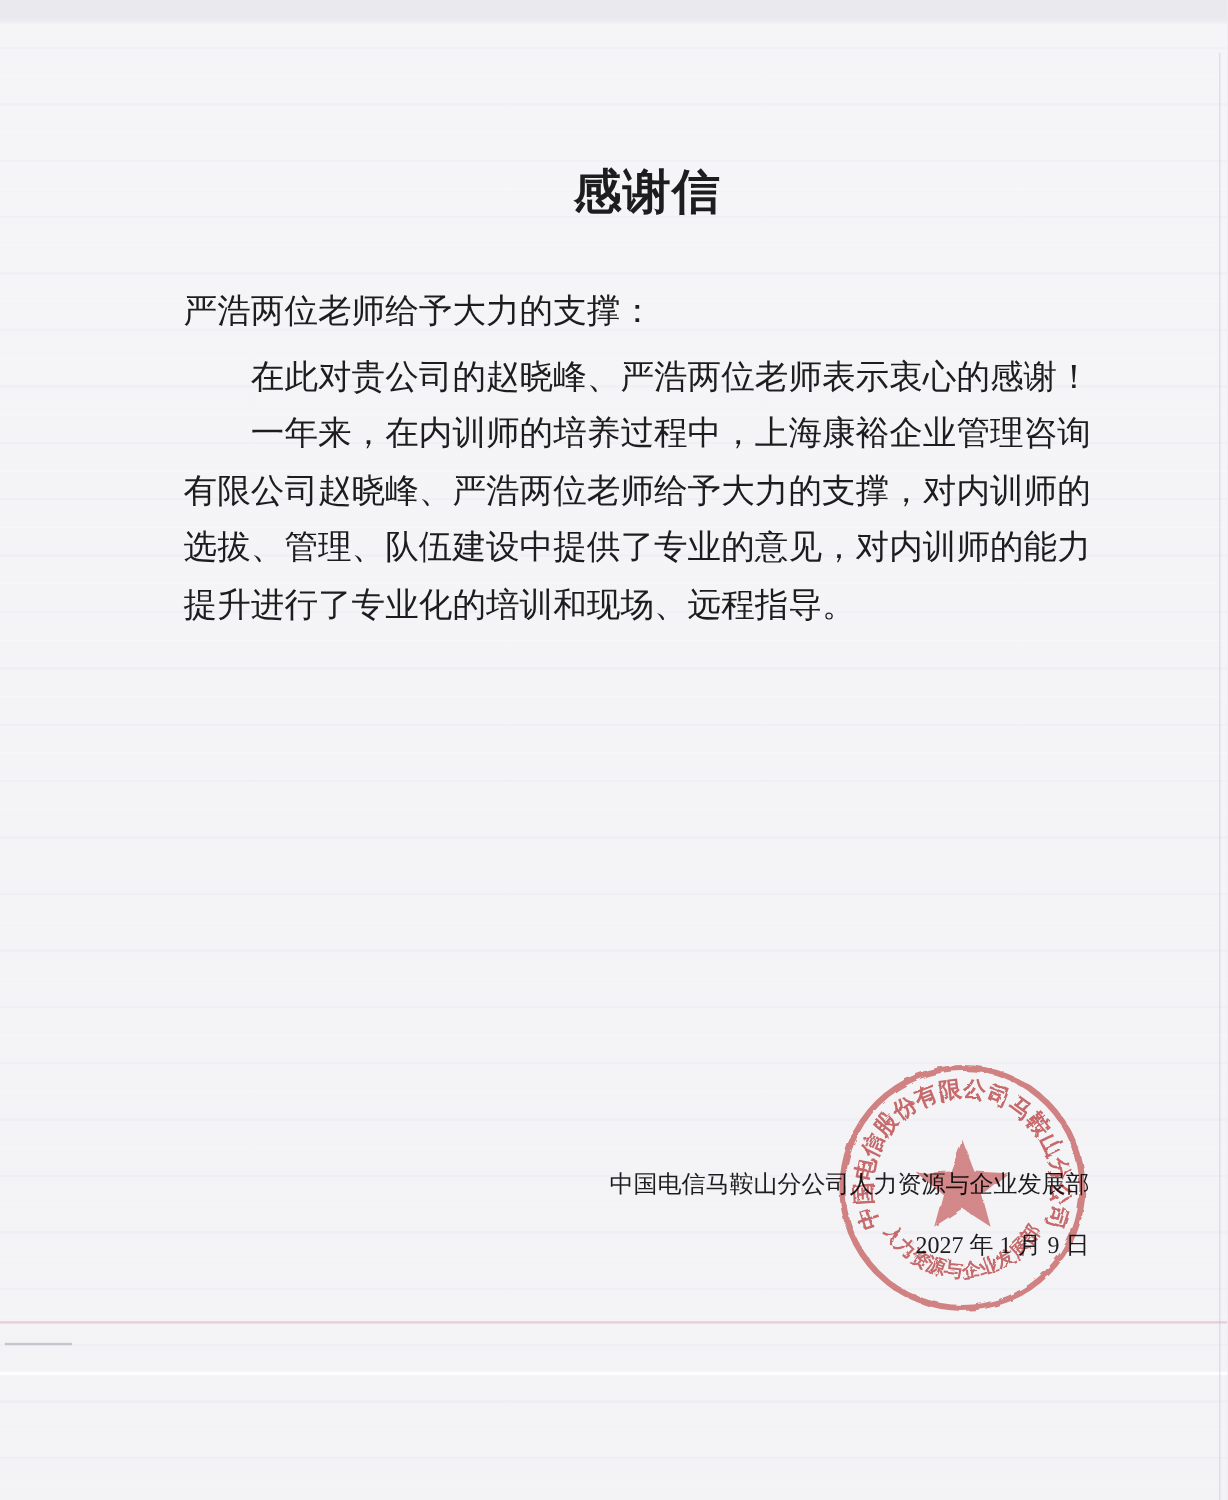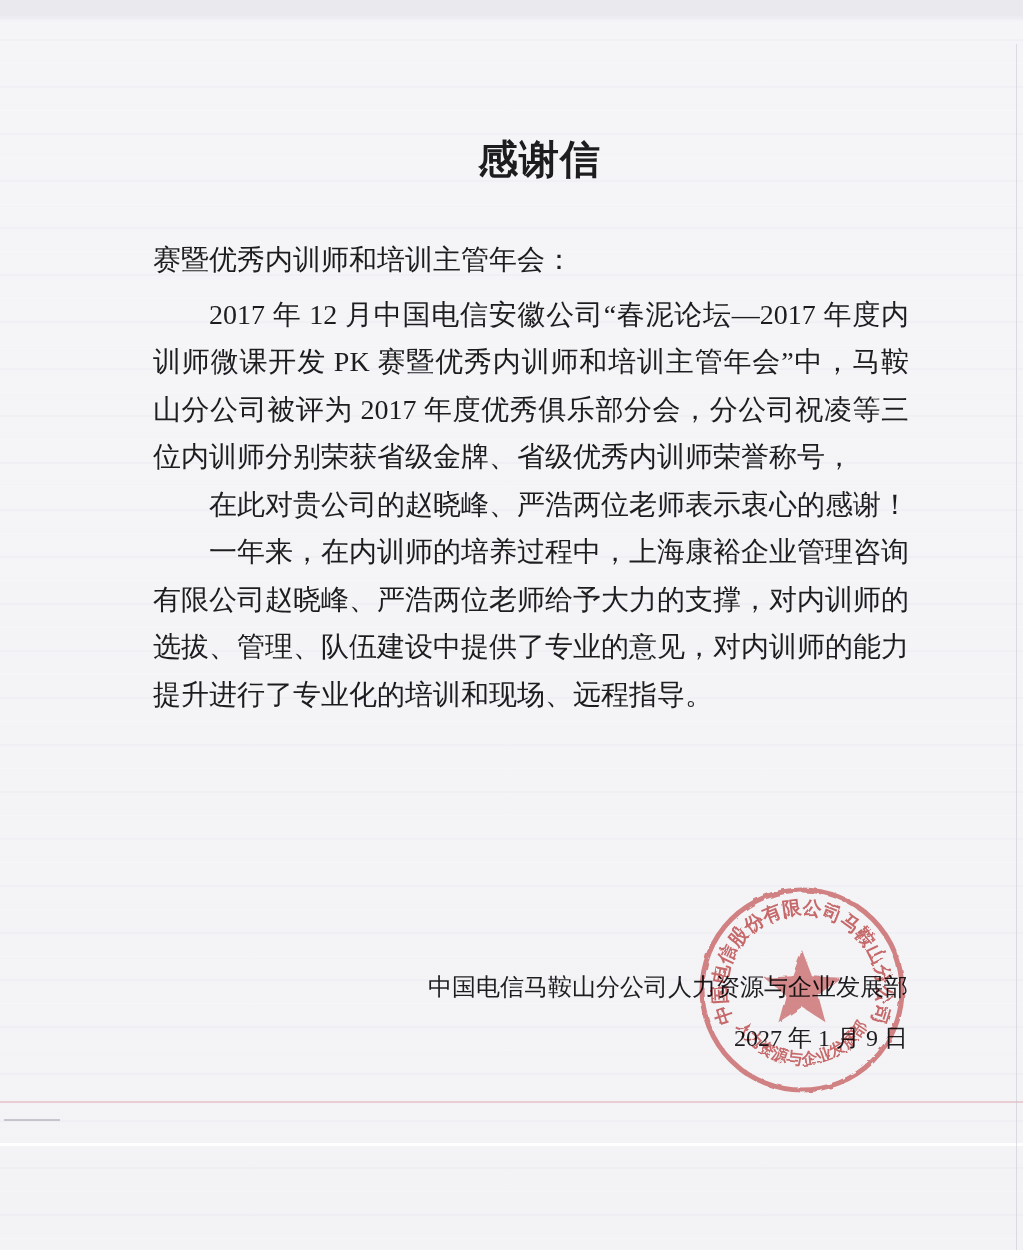--- a/index.html
+++ b/index.html
@@ -83,21 +83,21 @@
   .content p { margin: 0; }
   .salutation { margin-bottom: 7px !important; }
   .para, .closing-salute { text-indent: 2em; }
   .closing-respect { text-indent: 0; }
 
   .sig-block {
     position: absolute;
     right: 115px;
     top: 946px;
     text-align: right;
-    font-size: 24px;
+    font-size: 20px;
     line-height: 51px;
     white-space: nowrap;
   }
 
   .seal {
     position: absolute;
     left: 692px;
     top: 864px;
     width: 220px;
     height: 220px;
@@ -111,22 +111,21 @@
 </style>
 </head>
 <body>
 
 <div class="page">
   <div class="scan-texture"></div>
 
   <div class="title">感谢信</div>
 
   <div class="content">
-    <p class="salutation">赛暨优秀内训师和培训主管年会：</p>
-    <p class="para">2017 年 12 月中国电信安徽公司“春泥论坛—2017 年度内训师微课开发 PK 赛暨优秀内训师和培训主管年会”中，马鞍山分公司被评为 2017 年度优秀俱乐部分会，分公司祝凌等三位内训师分别荣获省级金牌、省级优秀内训师荣誉称号，</p>
+    <p class="salutation">严浩两位老师给予大力的支撑：</p>
     <p class="para">在此对贵公司的赵晓峰、严浩两位老师表示衷心的感谢！</p>
     <p class="para">一年来，在内训师的培养过程中，上海康裕企业管理咨询有限公司赵晓峰、严浩两位老师给予大力的支撑，对内训师的选拔、管理、队伍建设中提供了专业的意见，对内训师的能力提升进行了专业化的培训和现场、远程指导。</p>
   </div>
 
   <div class="sig-block">
     <div>中国电信马鞍山分公司人力资源与企业发展部</div>
     <div>2027 年 1 月 9 日</div>
   </div>
 
   <svg class="seal" viewBox="-110 -110 220 220" xmlns="http://www.w3.org/2000/svg" aria-hidden="true">

